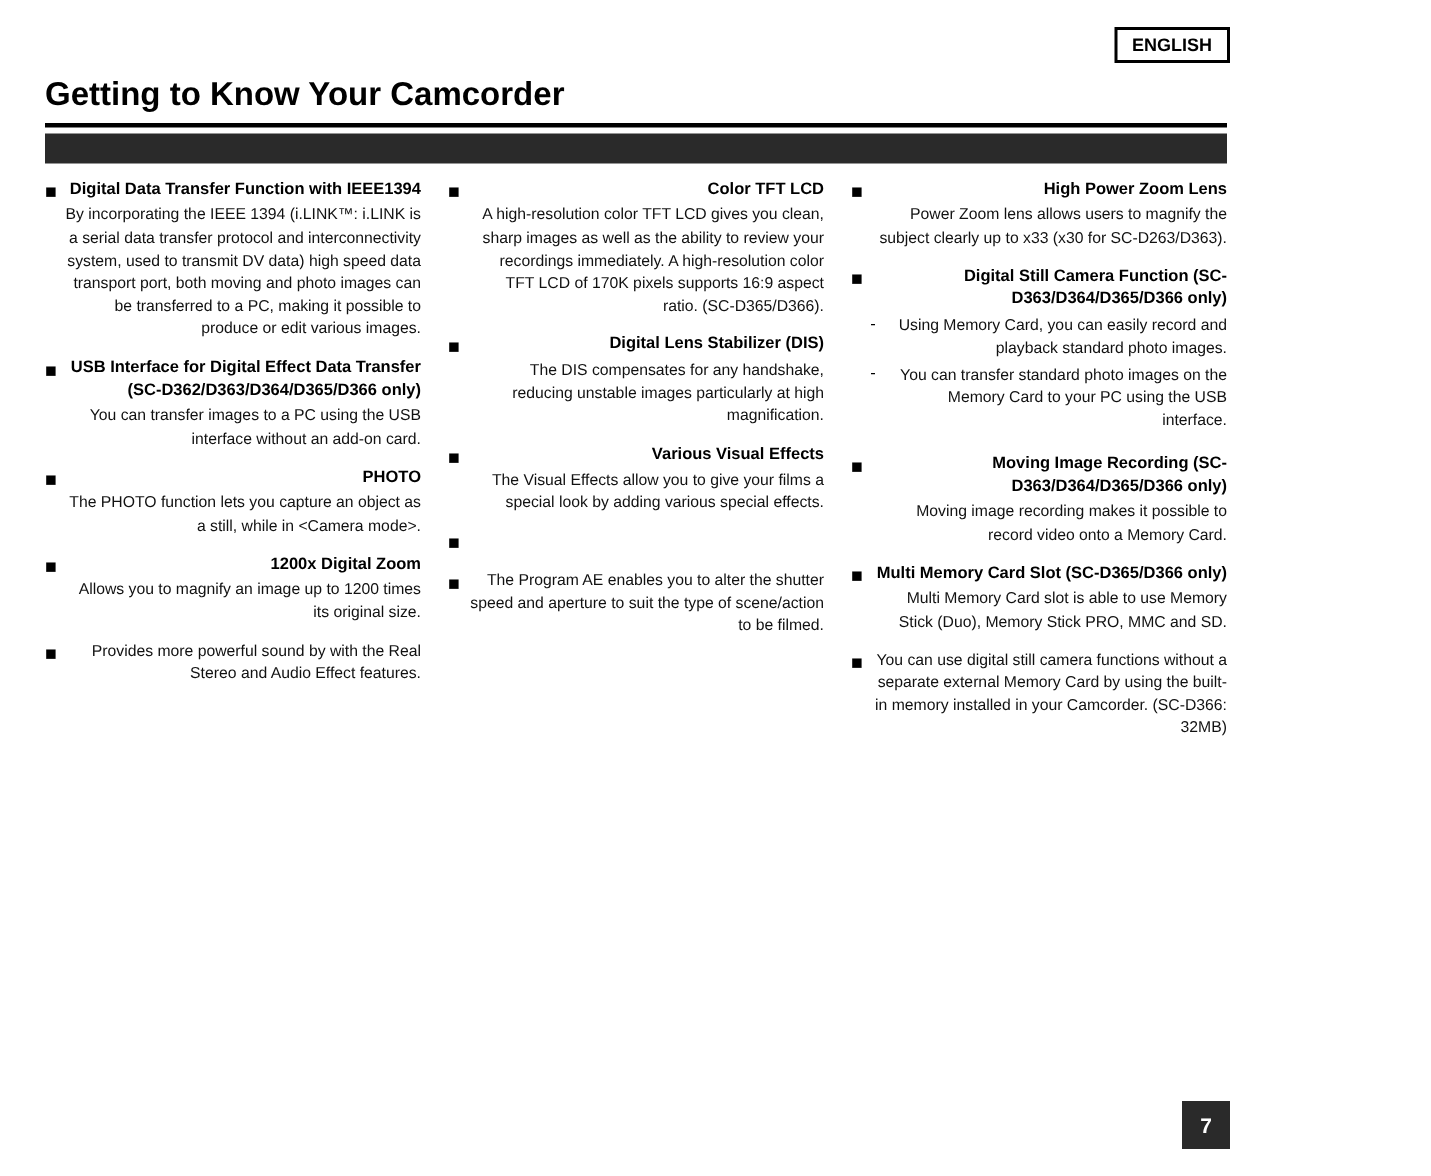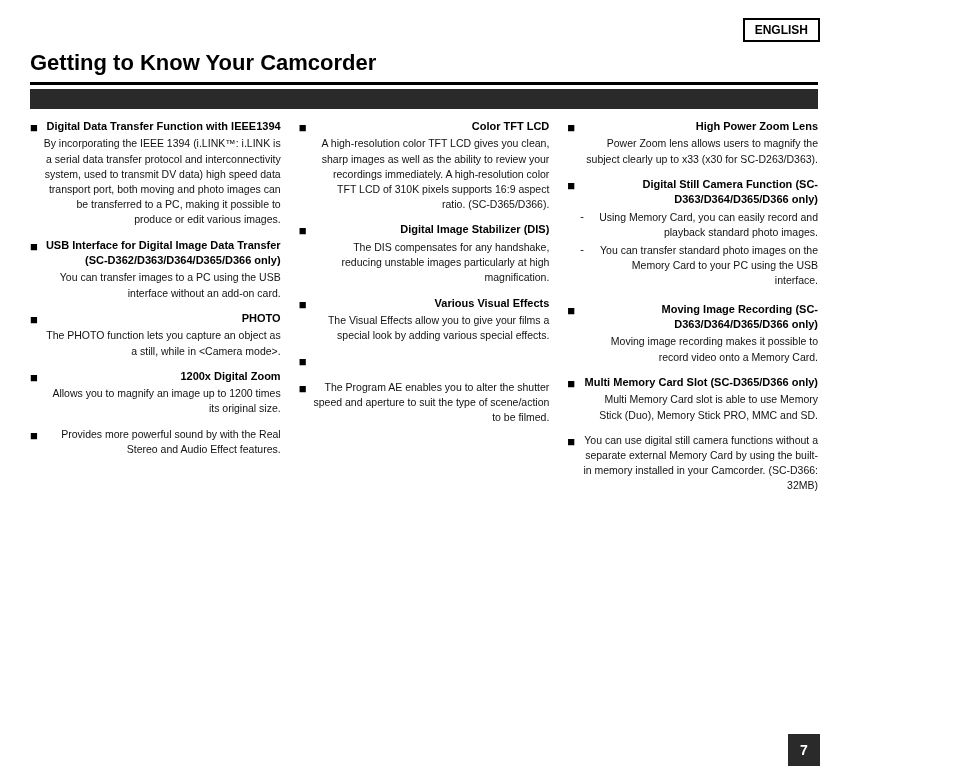--- a/index.html
+++ b/index.html
@@ -143,21 +143,21 @@
         <div class="feature-block">
           <span class="bullet">■</span>
           <div class="feature-content">
             <div class="feature-title">Digital Data Transfer Function with IEEE1394</div>
             <div class="feature-body">By incorporating the IEEE 1394 (i.LINK™: i.LINK is a serial data transfer protocol and interconnectivity system, used to transmit DV data) high speed data transport port, both moving and photo images can be transferred to a PC, making it possible to produce or edit various images.</div>
           </div>
         </div>
         <div class="feature-block">
           <span class="bullet">■</span>
           <div class="feature-content">
-            <div class="feature-title">USB Interface for Digital Image Data Transfer (SC-D362/D363/D364/D365/D366 only)</div>
+            <div class="feature-title">USB Interface for Digital Effect Data Transfer (SC-D362/D363/D364/D365/D366 only)</div>
             <div class="feature-body">You can transfer images to a PC using the USB interface without an add-on card.</div>
           </div>
         </div>
         <div class="feature-block">
           <span class="bullet">■</span>
           <div class="feature-content">
             <div class="feature-title">PHOTO</div>
             <div class="feature-body">The PHOTO function lets you capture an object as a still, while in &lt;Camera mode&gt;.</div>
           </div>
         </div>
@@ -173,27 +173,27 @@
           <div class="feature-content">
             <div class="feature-body">Provides more powerful sound by with the Real Stereo and Audio Effect features.</div>
           </div>
         </div>
       </div>
       <div class="column">
         <div class="feature-block">
           <span class="bullet">■</span>
           <div class="feature-content">
             <div class="feature-title">Color TFT LCD</div>
-            <div class="feature-body">A high-resolution color TFT LCD gives you clean, sharp images as well as the ability to review your recordings immediately. A high-resolution color TFT LCD of 310K pixels supports 16:9 aspect ratio. (SC-D365/D366).</div>
-          </div>
-        </div>
-        <div class="feature-block">
-          <span class="bullet">■</span>
-          <div class="feature-content">
-            <div class="feature-title">Digital Image Stabilizer (DIS)</div>
+            <div class="feature-body">A high-resolution color TFT LCD gives you clean, sharp images as well as the ability to review your recordings immediately. A high-resolution color TFT LCD of 170K pixels supports 16:9 aspect ratio. (SC-D365/D366).</div>
+          </div>
+        </div>
+        <div class="feature-block">
+          <span class="bullet">■</span>
+          <div class="feature-content">
+            <div class="feature-title">Digital Lens Stabilizer (DIS)</div>
             <div class="feature-body">The DIS compensates for any handshake, reducing unstable images particularly at high magnification.</div>
           </div>
         </div>
         <div class="feature-block">
           <span class="bullet">■</span>
           <div class="feature-content">
             <div class="feature-title">Various Visual Effects</div>
             <div class="feature-body">The Visual Effects allow you to give your films a special look by adding various special effects.</div>
           </div>
         </div>

